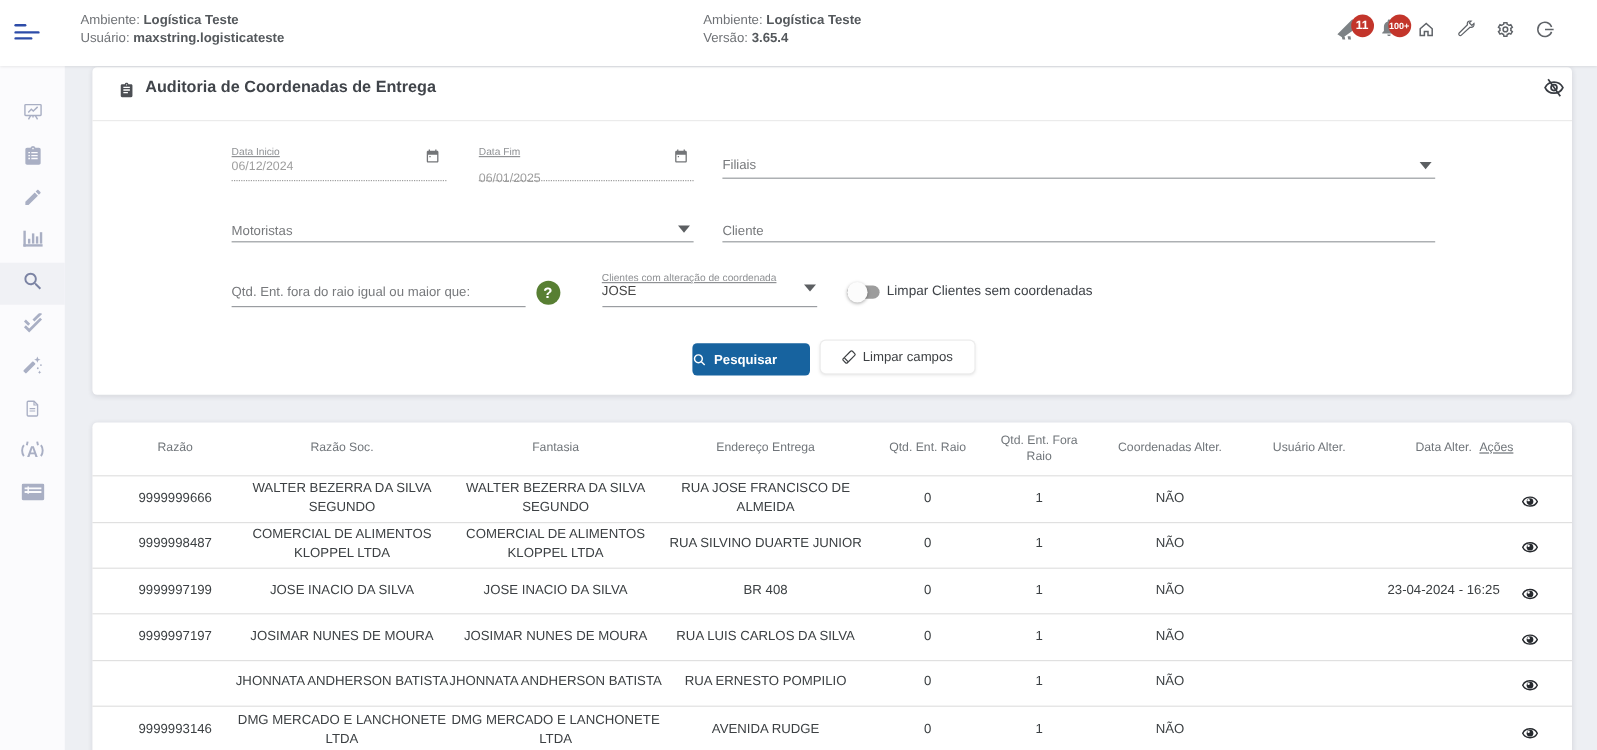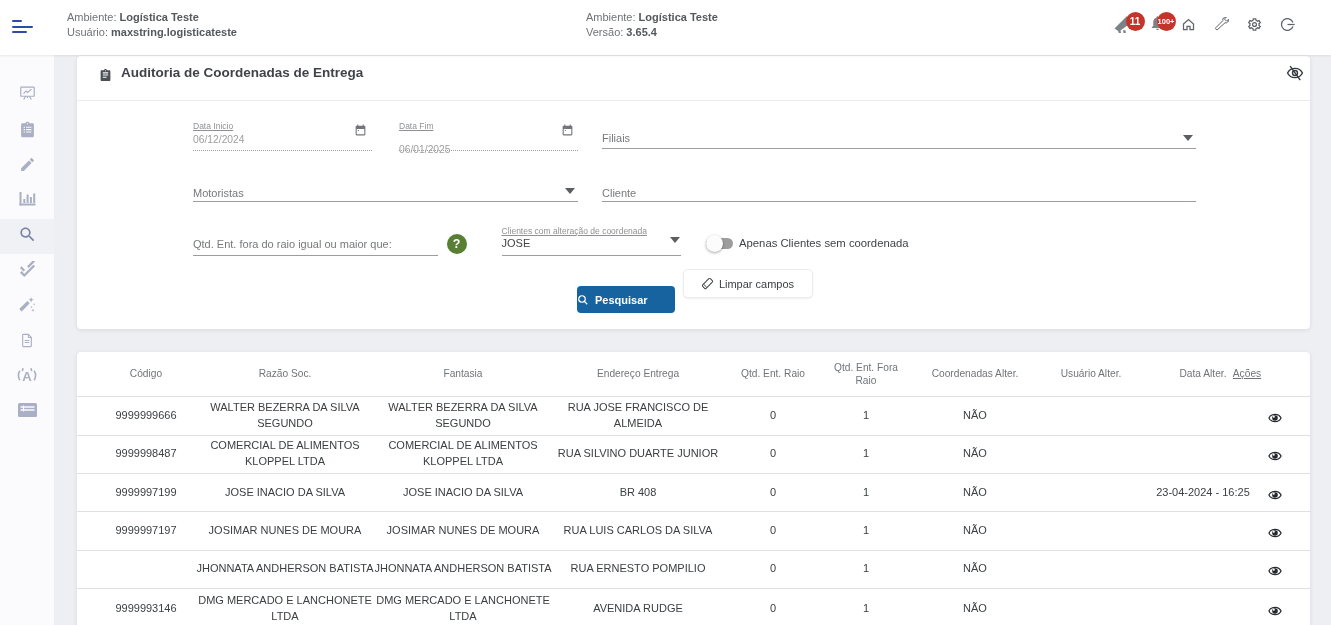--- a/index.html
+++ b/index.html
@@ -189,41 +189,41 @@
   <div class="ph" style="left:116px; top:182px;">Qtd. Ent. fora do raio igual ou maior que:</div>
   <div class="solline" style="left:115.5px; top:198.5px; width:245px;"></div>
   <div class="abs" style="left:369.5px; top:177.5px; width:20px; height:20px; border-radius:50%; background:#587f33; color:#fff; font-size:12.5px; font-weight:bold; display:flex; align-items:center; justify-content:center;">?</div>
   <div class="lbl" style="left:424.5px; top:169.5px;">Clientes com alteração de coordenada</div>
   <div class="abs" style="left:424.5px; top:181px; font-size:11px; color:#454545;">JOSE</div>
   <div class="caret" style="left:593px; top:180.5px;"></div>
   <div class="solline" style="left:424.5px; top:199px; width:179px;"></div>
 
   <div class="abs" style="left:629px; top:182px; width:27px; height:11px; border-radius:6px; background:#9d9d9d;"></div>
   <div class="abs" style="left:628.5px; top:178.5px; width:17px; height:17px; border-radius:50%; background:#fcfcfc; box-shadow:0 1px 3px rgba(0,0,0,.35);"></div>
-  <div class="abs" style="left:662px; top:181px; font-size:11.3px; color:#3f4348;">Apenas Clientes sem coordenada</div>
+  <div class="abs" style="left:662px; top:181px; font-size:11.3px; color:#3f4348;">Limpar Clientes sem coordenadas</div>
 
   <div class="abs" style="left:500px; top:230px; width:98px; height:27px; background:#17639f; border-radius:4px; display:flex; align-items:center; justify-content:flex-start; gap:6px;">
     <svg width="12" height="12" viewBox="0 0 24 24" fill="none" stroke="#fff" stroke-width="2.4">
         <circle cx="10" cy="10" r="6.5"></circle>
         <path d="M15 15l5.5 5.5"></path>
       </svg>
     <span style="color:#fff; font-size:11px; font-weight:bold;">Pesquisar</span>
   </div>
-  <div class="abs" style="left:606.5px; top:214px; width:128px; height:27px; background:#fff; border-radius:4px; box-shadow:0 0 0 1px #ececec, 0 1px 3px rgba(0,0,0,.12); display:flex; align-items:center; justify-content:center; gap:5px;">
+  <div class="abs" style="left:606.5px; top:228px; width:128px; height:27px; background:#fff; border-radius:4px; box-shadow:0 0 0 1px #ececec, 0 1px 3px rgba(0,0,0,.12); display:flex; align-items:center; justify-content:center; gap:5px;">
     <svg width="13" height="13" viewBox="0 0 24 24" fill="none" stroke="#3d4043" stroke-width="1.8">
         <rect x="7.5" y="2" width="9" height="20" rx="2" transform="rotate(45 12 12)"></rect>
         <path d="M5 13.5l5.5 5.5"></path>
       </svg>
     <span style="color:#3d4043; font-size:11px;">Limpar campos</span>
   </div>
 </div>
 
 <div id="card2">
 
-  <div class="hcell" style="left:19px; top:8px; width:100px; height:30px;">Código</div>
+  <div class="hcell" style="left:19px; top:8px; width:100px; height:30px;">Razão</div>
   <div class="hcell" style="left:120px; top:8px; width:176px; height:30px;">Razão Soc.</div>
   <div class="hcell" style="left:481px; top:8px; width:160px; height:30px;">Endereço Entrega</div>
   <div class="hcell" style="left:298px; top:8px; width:176px; height:30px;">Fantasia</div>
   <div class="hcell" style="left:656px; top:8px; width:80px; height:30px;">Qtd. Ent. Raio</div>
   <div class="hcell" style="left:749px; top:8px; width:80px; height:30px;">Qtd. Ent. Fora Raio</div>
   <div class="hcell" style="left:838px; top:8px; width:120px; height:30px;">Coordenadas Alter.</div>
   <div class="hcell" style="left:1066px; top:8px; width:120px; height:30px;">Data Alter.</div>
   <div class="hcell" style="left:954px; top:8px; width:120px; height:30px;">Usuário Alter.</div>
   <div class="hcell" style="left:1150px; top:8px; width:40px; height:30px;text-decoration:underline;">Ações</div>
   <div class="rowline" style="top:44px;"></div>

